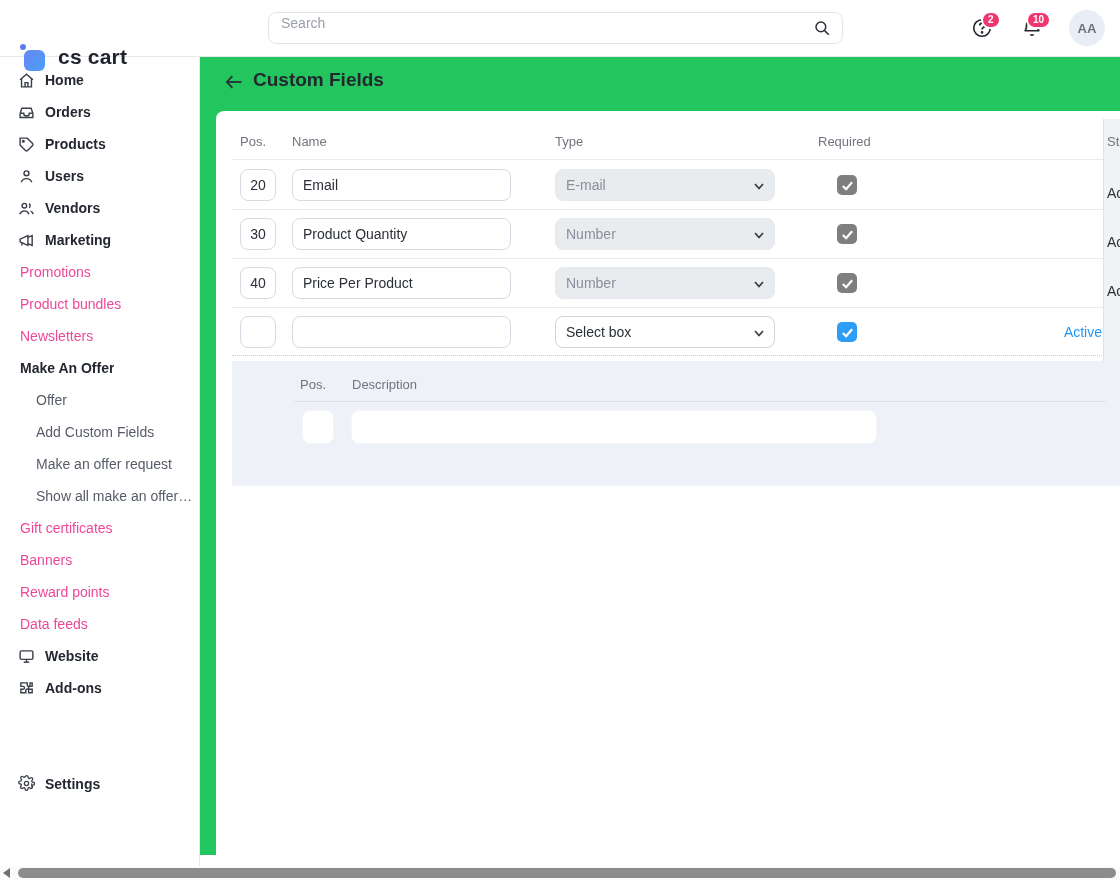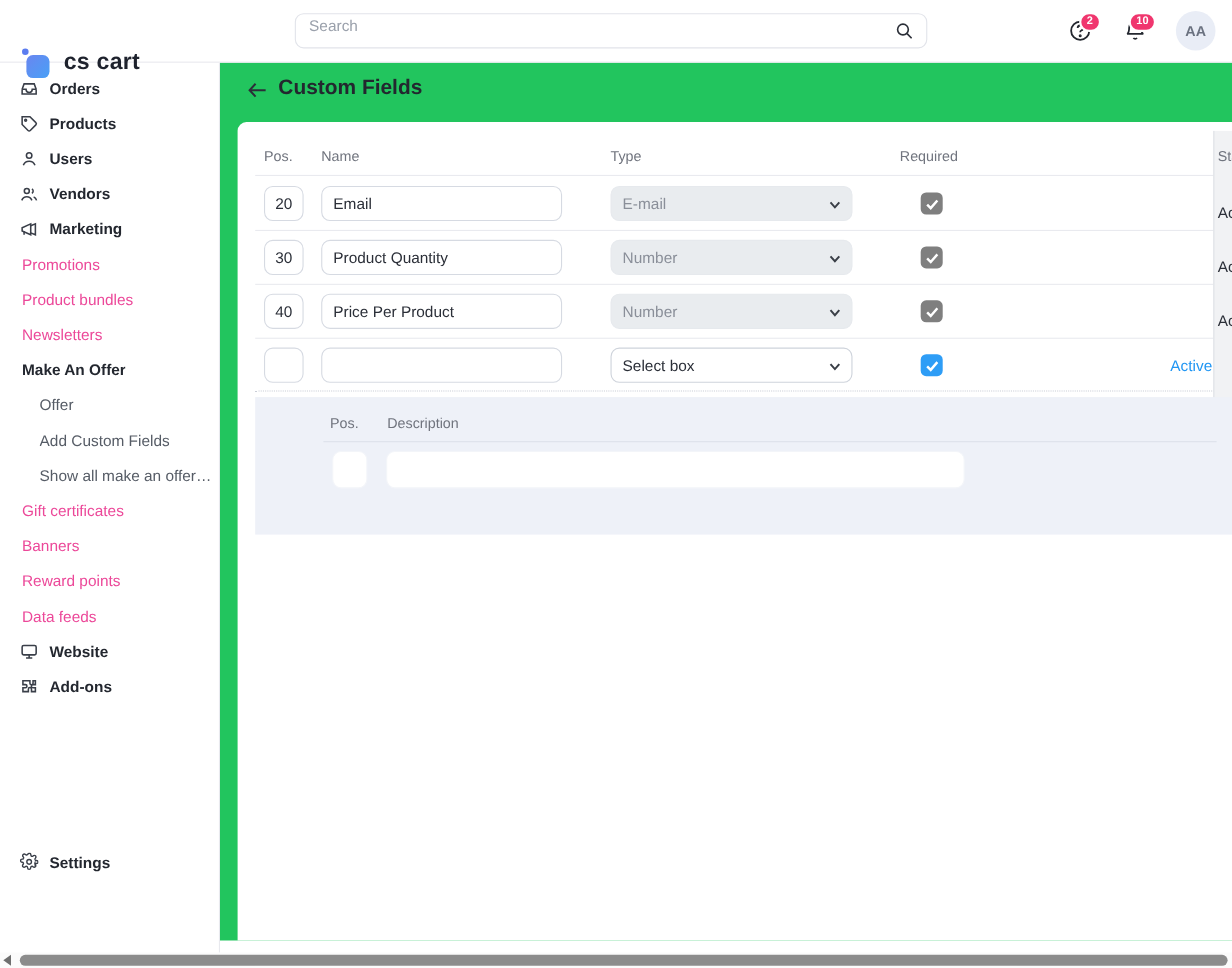--- a/index.html
+++ b/index.html
@@ -128,20 +128,28 @@
       <path d="M10.3 19a2 2 0 0 0 3.4 0"></path>
     </svg>
   <span class="badge badge-bell">10</span>
   <div class="avatar">AA</div>
 </div>
 
 <div class="sidebar">
   <ul class="nav">
     <li class="top">
       <svg class="s-ico" viewBox="0 0 24 24" fill="none" stroke="currentColor" stroke-width="2">
+          <path d="M3 11l9-8 9 8"></path>
+          <path d="M5 9.5V21h14V9.5"></path>
+          <path d="M10 21v-6h4v6"></path>
+        </svg>
+      <span>Home</span>
+      </li>
+    <li class="top">
+      <svg class="s-ico" viewBox="0 0 24 24" fill="none" stroke="currentColor" stroke-width="2">
           <path d="M3 13l2.5-7h13L21 13"></path>
           <path d="M3 13v6h18v-6"></path>
           <path d="M3 13h5a4 4 0 0 0 8 0h5"></path>
         </svg>
       <span>Orders</span>
       </li>
     <li class="top">
       <svg class="s-ico" viewBox="0 0 24 24" fill="none" stroke="currentColor" stroke-width="2">
           <path d="M20.6 13.4L13.4 20.6a2 2 0 0 1-2.8 0L3 13V3h10l7.6 7.6a2 2 0 0 1 0 2.8z"></path>
           <circle cx="7.5" cy="7.5" r="1.2"></circle>
@@ -182,20 +190,23 @@
         <span>Newsletters</span>
       </li>
     <li class="plain" style="font-weight:700;color:#23272f">
         <span>Make An Offer</span>
       </li>
     <li class="sub">
         <span>Offer</span>
       </li>
     <li class="sub">
         <span>Add Custom Fields</span>
+      </li>
+    <li class="sub">
+        <span>Make an offer request</span>
       </li>
     <li class="sub">
         <span>Show all make an offer …</span>
       </li>
     <li class="plain">
         <span>Gift certificates</span>
       </li>
     <li class="plain">
         <span>Banners</span>
       </li>

